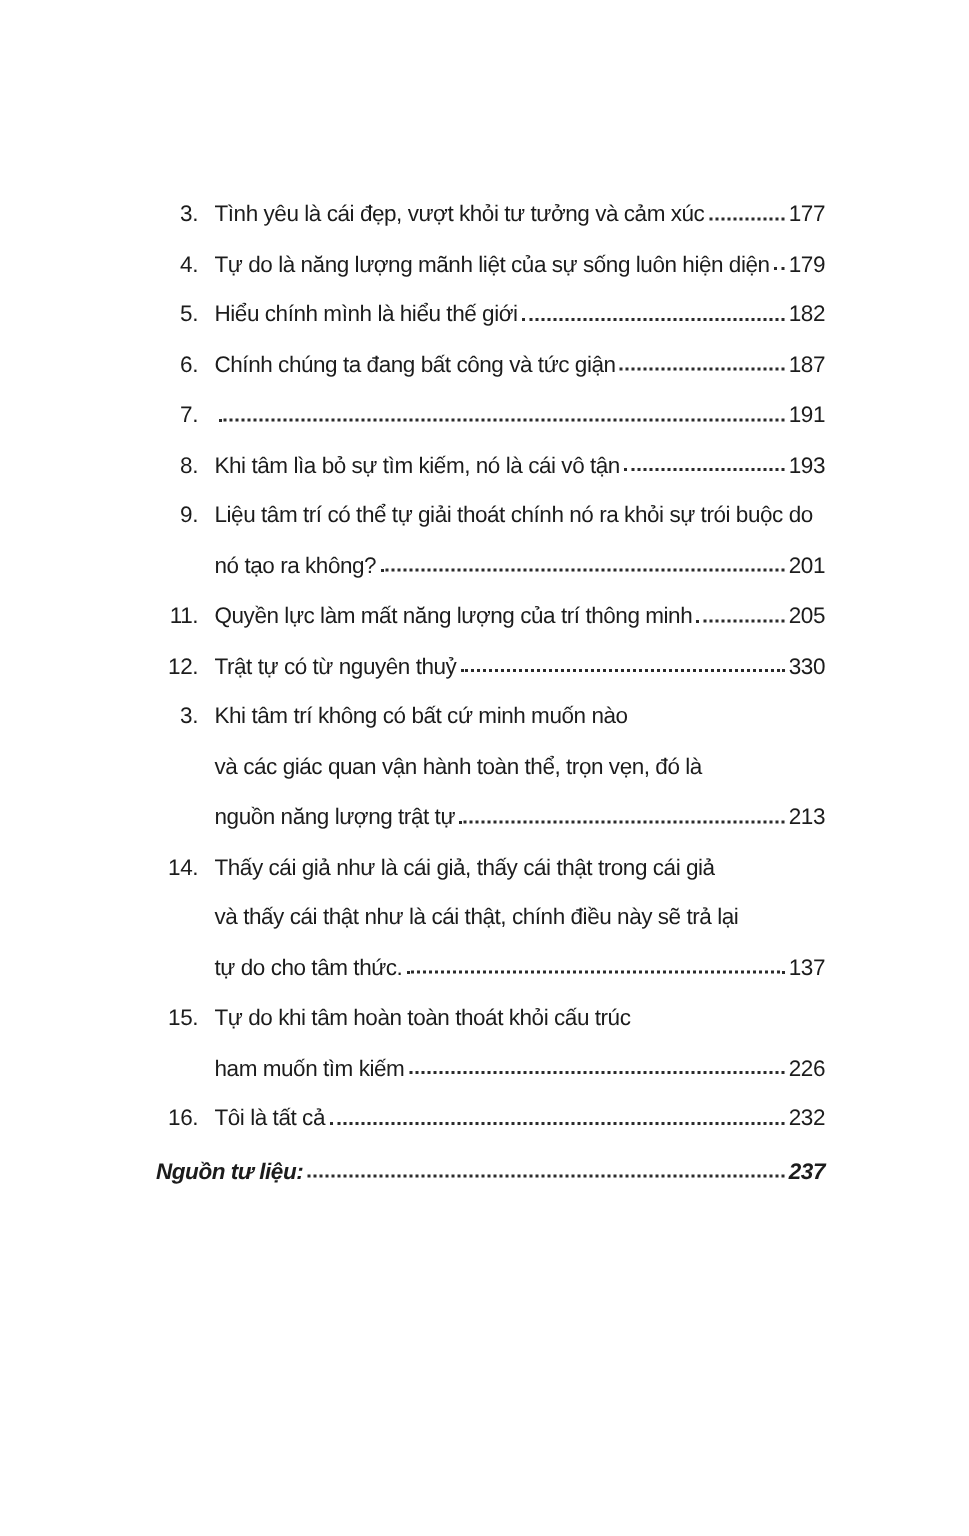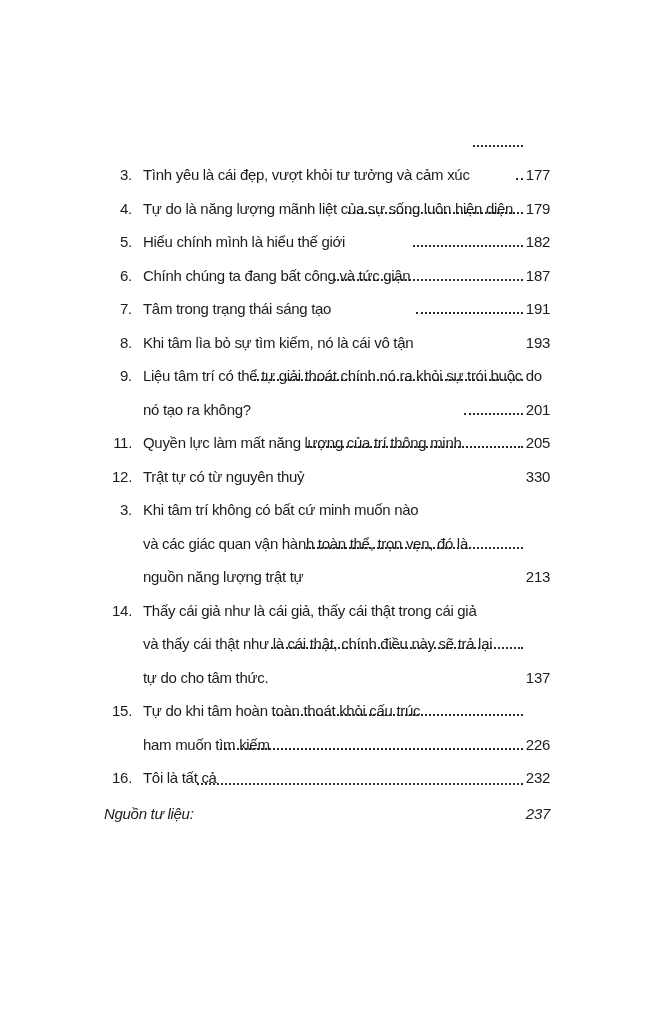--- a/index.html
+++ b/index.html
@@ -32,37 +32,37 @@
     white-space: nowrap;
   }
   .num {
     flex: 0 0 28px;
     width: 28px;
     text-align: right;
     margin-right: 11px;
   }
   .txt {
     flex: 0 0 auto;
-    margin-top: 32px;
   }
   .leader {
     flex: 1 1 auto;
     min-width: 6px;
     border-bottom: 2px dotted #2b2b2b;
     align-self: flex-end;
     margin: 0 3px 13px 3px;
     height: 0;
   }
   .pg {
     flex: 0 0 auto;
     text-align: center;
   }
   .footer-line {
     margin-top: 2px;
     font-style: italic;
+    font-weight: bold;
   }
   .footer-line .label {
     flex: 0 0 auto;
   }
 </style>
 </head>
 <body>
 
 <div class="page">
   <div id="toc-list">
@@ -85,21 +85,20 @@
         <span class="pg">182</span>
       </div>
       <div class="toc-line">
         <span class="num">6.</span>
         <span class="txt">Chính chúng ta đang bất công và tức giận</span>
         <span class="leader"></span>
         <span class="pg">187</span>
       </div>
       <div class="toc-line">
         <span class="num">7.</span>
-        <span class="txt">Tâm trong trạng thái sáng tạo</span>
         <span class="leader"></span>
         <span class="pg">191</span>
       </div>
       <div class="toc-line">
         <span class="num">8.</span>
         <span class="txt">Khi tâm lìa bỏ sự tìm kiếm, nó là cái vô tận</span>
         <span class="leader"></span>
         <span class="pg">193</span>
       </div>
       <div class="toc-line">

